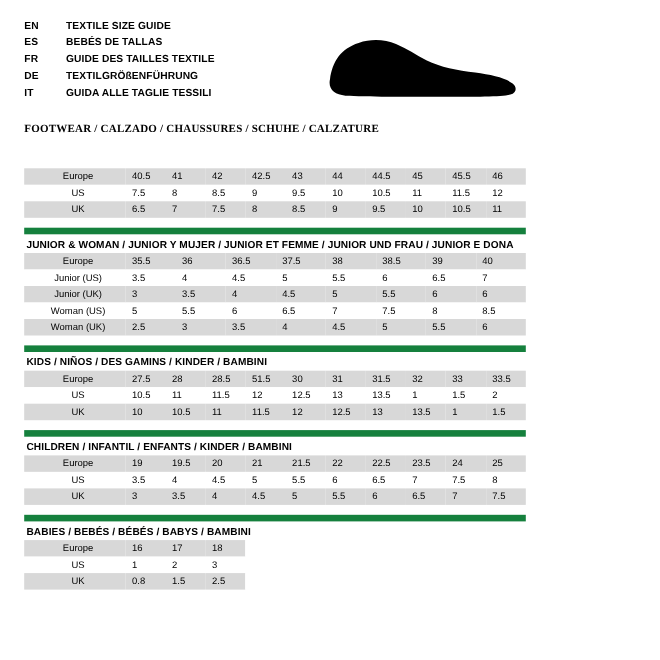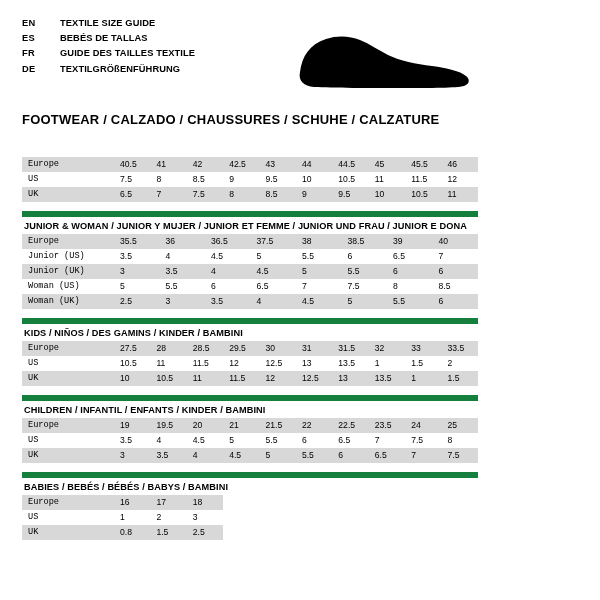--- a/index.html
+++ b/index.html
@@ -59,24 +59,25 @@
     right: 28px;
     width: 180px;
     height: 72px;
   }
   .shoe-wrap svg {
     display: block;
   }
 
   .category-line {
     padding: 0 22px;
-    font-size: 13px;
+    font-size: 10px;
     font-weight: bold;
     letter-spacing: 0.2px;
     margin-top: 2px;
+    font-family: Liberation Serif, serif;
   }
 
   
   .section {
     padding: 0 22px;
   }
   .section-title {
     font-size: 9.2px;
     font-weight: bold;
     letter-spacing: 0.1px;
@@ -92,22 +93,21 @@
   }
   table.size-table td {
     font-size: 8.6px;
     height: 15px;
     line-height: 15px;
     padding: 0 0 0 6px;
     vertical-align: middle;
     white-space: nowrap;
   }
   table.size-table td.rowlabel {
-    text-align: left;
-    font-family: Liberation Mono, monospace;
+    text-align: center;
   }
   table.size-table tr.shaded td {
     background: #d8d8d8;
   }
   table.size-table tr.plain td {
     background: #ffffff;
   }
   .spacer-sm { height: 9px; }
 
   
@@ -129,20 +129,24 @@
         <div class="lang-title">BEBÉS DE TALLAS</div>
       </div>
       <div class="lang-row">
         <div class="lang-code">FR</div>
         <div class="lang-title">GUIDE DES TAILLES TEXTILE</div>
       </div>
       <div class="lang-row">
         <div class="lang-code">DE</div>
         <div class="lang-title">TEXTILGRÖßENFÜHRUNG</div>
       </div>
+      <div class="lang-row">
+        <div class="lang-code">IT</div>
+        <div class="lang-title">GUIDA ALLE TAGLIE TESSILI</div>
+      </div>
     </div>
 
     <div class="shoe-wrap">
       <svg width="180" height="72" viewBox="0 0 180 72" xmlns="http://www.w3.org/2000/svg">
         <path fill="#000000" d="M8 46 C10 30 18 18 34 13 C46 9 58 10 68 14 C78 18 86 24 96 29 C108 35 124 38 140 40 C155 42 168 45 174 50 C178 53 178 58 172 60 C164 62 140 62 110 62 C78 62 40 62 22 61 C12 60 6 55 8 46 Z"></path>
         <path fill="#ffffff" d="M20 55 C40 58 90 59 140 58 C155 58 166 57 172 56 C168 54 156 52 140 51 C112 49 70 48 42 48 C30 48 22 50 20 55 Z" opacity="0.0"></path>
       </svg>
     </div>
   </div>
 
@@ -263,21 +267,21 @@
 
   <div class="section">
     <div class="section-title">KIDS / NIÑOS / DES GAMINS / KINDER / BAMBINI</div>
     <table class="size-table">
       <tbody>
           <tr class="shaded">
         <td class="rowlabel col-label">Europe</td>
         <td>27.5</td>
         <td>28</td>
         <td>28.5</td>
-        <td>29.5</td>
+        <td>51.5</td>
         <td>30</td>
         <td>31</td>
         <td>31.5</td>
         <td>32</td>
         <td>33</td>
         <td>33.5</td>
       </tr>
       <tr class="plain">
         <td class="rowlabel col-label">US</td>
         <td>10.5</td>

